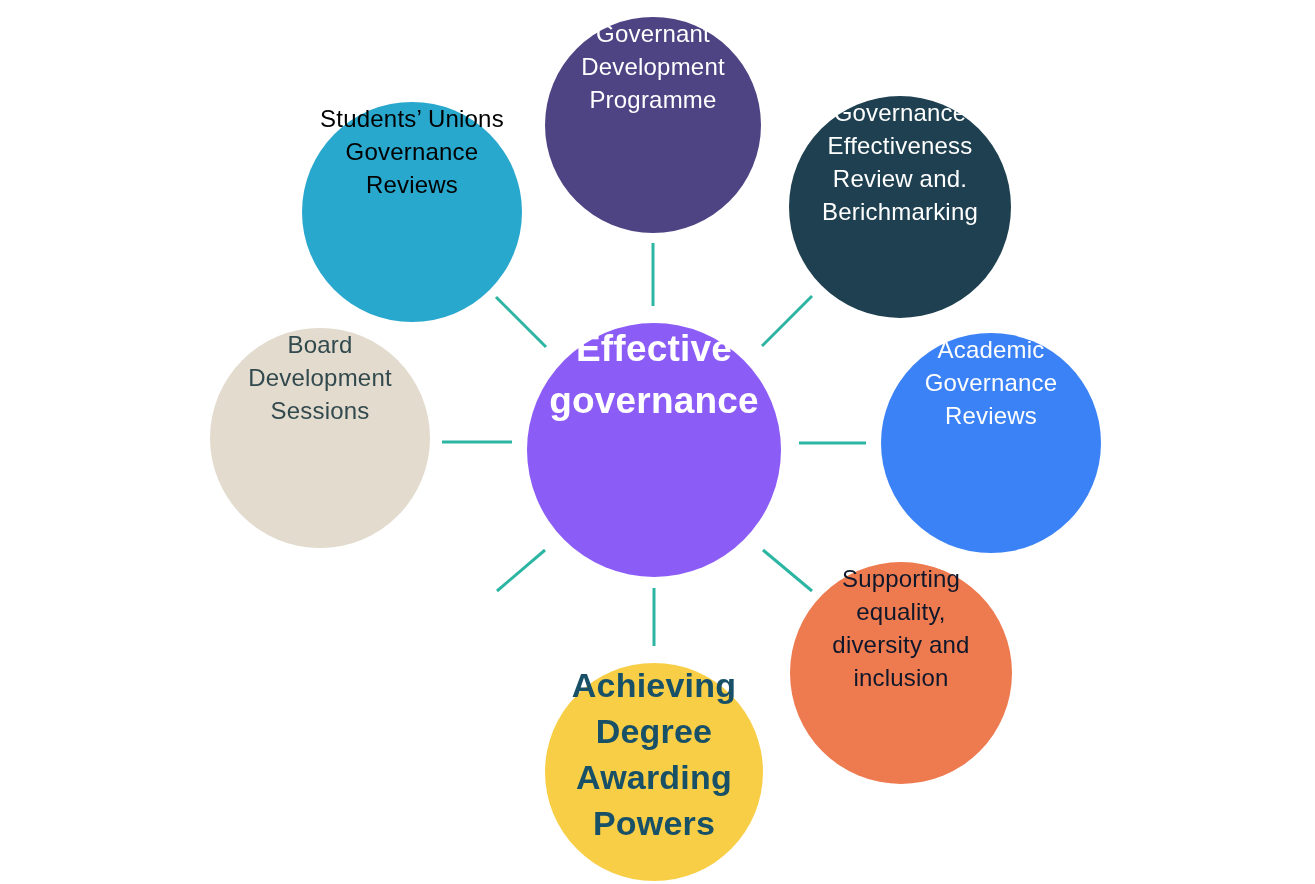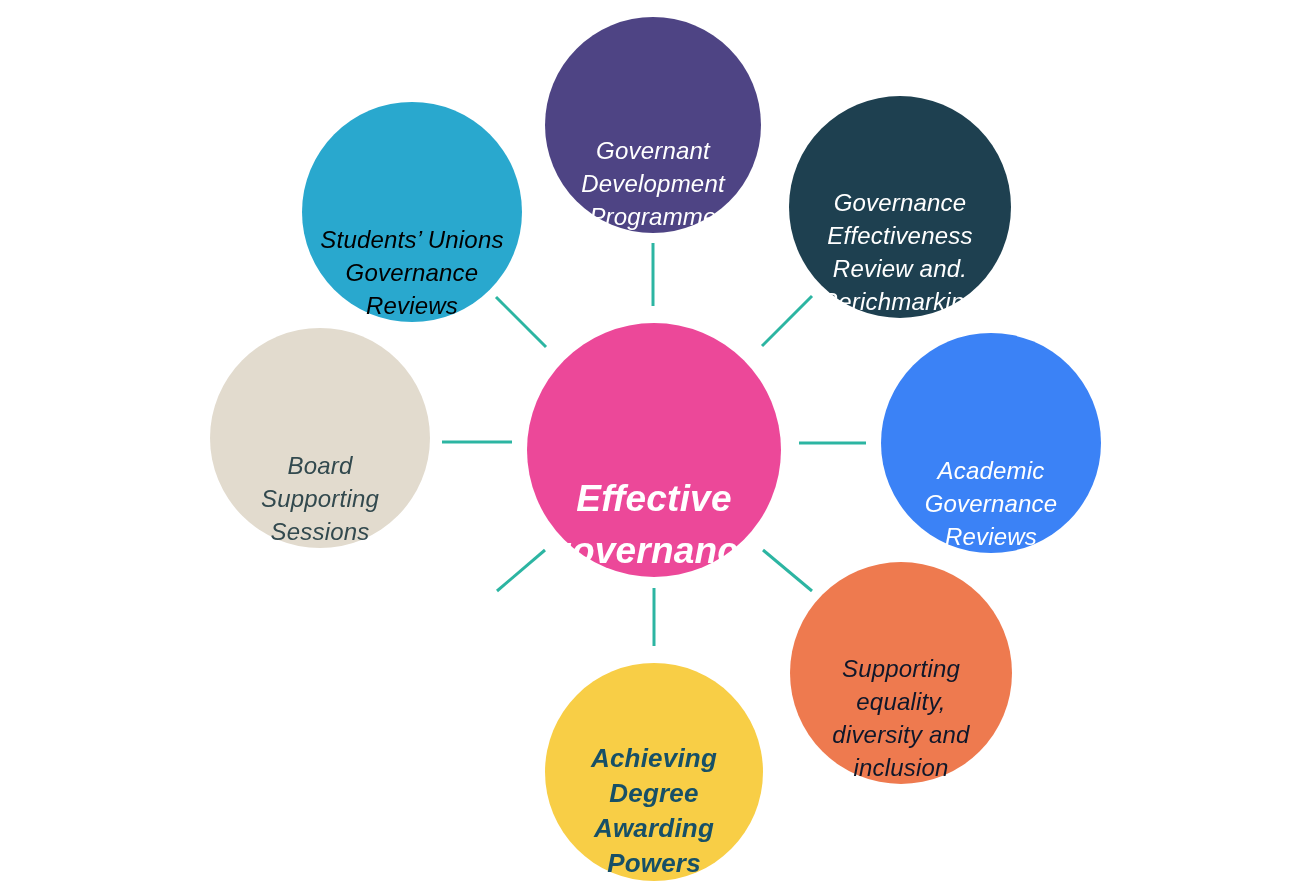--- a/index.html
+++ b/index.html
@@ -19,62 +19,61 @@
     position: absolute;
     left: 0;
     top: 0;
     width: 1315px;
     height: 884px;
   }
   .node {
     position: absolute;
     border-radius: 50%;
     display: flex;
-    align-items: flex-end;
+    align-items: flex-start;
     justify-content: center;
     text-align: center;
     font-size: 24px;
     line-height: 1.38;
     letter-spacing: 0.2px;
-    font-style: italic;
   }
   .node .label {
     white-space: pre-line;
     display: block;
     padding: 0 14px;
   }
   .n-top      { left: 545px; top: 17px;  width: 216px; height: 216px; }
   .n-topright { left: 789px; top: 96px;  width: 222px; height: 222px; }
   .n-right    { left: 881px; top: 333px; width: 220px; height: 220px; }
   .n-botright { left: 790px; top: 562px; width: 222px; height: 222px; }
   .n-bottom   { left: 545px; top: 663px; width: 218px; height: 218px; }
   .n-botleft  { left: 301px; top: 561px; width: 222px; height: 222px; }
   .n-left     { left: 210px; top: 328px; width: 220px; height: 220px; }
   .n-topleft  { left: 302px; top: 102px; width: 220px; height: 220px; }
   .n-center   { left: 527px; top: 323px; width: 254px; height: 254px;
                 font-size: 37px; line-height: 1.4; font-weight: 700; }
-  .label-bold { font-weight: 700; font-size: 26px; line-height: 1.35; }
+  .label-bold { font-weight: 700; font-size: 34px; line-height: 1.35; }
 </style>
 </head>
 <body>
 
 <div class="canvas" style="background: rgb(255, 255, 255);">
 
   <svg class="connectors" width="1315" height="884" viewBox="0 0 1315 884">
     <line x1="653" y1="243" x2="653" y2="306" stroke-width="3" stroke="#2CB5A2"></line>
     <line x1="762" y1="346" x2="812" y2="296" stroke-width="3" stroke="#2CB5A2"></line>
     <line x1="799" y1="443" x2="866" y2="443" stroke-width="3" stroke="#2CB5A2"></line>
     <line x1="763" y1="550" x2="812" y2="591" stroke-width="3" stroke="#2CB5A2"></line>
     <line x1="654" y1="588" x2="654" y2="646" stroke-width="3" stroke="#2CB5A2"></line>
     <line x1="545" y1="550" x2="497" y2="591" stroke-width="3" stroke="#2CB5A2"></line>
     <line x1="442" y1="442" x2="512" y2="442" stroke-width="3" stroke="#2CB5A2"></line>
     <line x1="546" y1="347" x2="496" y2="297" stroke-width="3" stroke="#2CB5A2"></line>
   </svg>
 
-  <div class="node n-center" style="background: #ec4899; color: rgb(255, 255, 255);">
+  <div class="node n-center" style="background: #8b5cf6; color: rgb(255, 255, 255);">
     <span class="label">Effective
 governance</span>
   </div>
 
   <div class="node n-top" style="background: rgb(78, 68, 132); color: rgb(255, 255, 255);">
     <span class="label">Governant
 Development
 Programme</span>
   </div>
 
@@ -99,21 +98,21 @@
   </div>
 
   <div class="node n-bottom label-bold" style="background: rgb(248, 206, 70); color: rgb(23, 80, 103);">
     <span class="label">Achieving Degree
 Awarding Powers</span>
   </div>
 
 
   <div class="node n-left" style="background: rgb(226, 219, 206); color: rgb(50, 73, 78);">
     <span class="label">Board
-Supporting
+Development
 Sessions</span>
   </div>
 
   <div class="node n-topleft" style="background: rgb(41, 168, 206); color: #000000;">
     <span class="label">Students’ Unions
 Governance
 Reviews</span>
   </div>
 
 </div>

